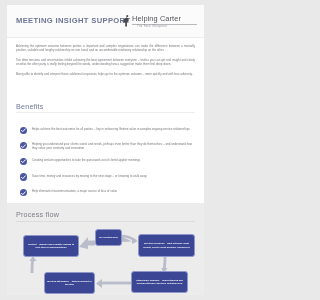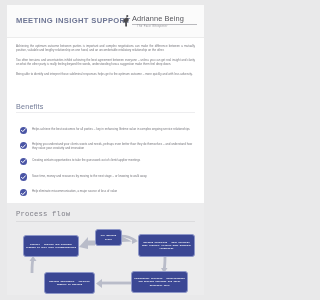--- a/index.html
+++ b/index.html
@@ -76,21 +76,20 @@
   .tick svg { position:absolute; left:1.3px; top:1.6px; }
   .bullet-text {
     font-size:2.95px; line-height:4.3px; color:#76767c;
     padding-top:0.6px;
   }
 
   
   .flow-band {
     position:absolute; left:0; right:0; bottom:0; height:92px;
     background:#ececed;
-    font-family:Liberation Mono, monospace;
   }
   #flow-head {
     position:absolute; left:9px; top:7px;
     font-size:7.2px; color:#7d7d86; font-weight:normal; letter-spacing:0.2px;
   }
   .flow-rule {
     position:absolute; left:9px; right:9px; top:18px;
     height:1px; background:#dcdcde;
   }
 
@@ -127,21 +126,21 @@
       <div class="doc-title">MEETING INSIGHT SUPPORT</div>
 
       <div class="logo">
         <span class="logo-mark">
           <svg width="10" height="14" viewBox="0 0 10 14">
             <path d="M5.6 1.2c.5-.4 1.3-.3 1.6.3.3.6 0 1.3-.6 1.5-.5.2-1.1 0-1.3-.5-.2-.5 0-1 .3-1.3z" fill="#4a4a4e"></path>
             <path d="M4.9 3.6c1.1-.2 2.2.4 2.6 1.4.4 1-.1 2.2-1 2.7-.4.2-.6.5-.6.9l.1 3.2c0 .5-.4.9-.9.9s-.9-.4-.9-.9V9.3c0-.4-.2-.6-.5-.8-1-.5-1.5-1.7-1.1-2.7.3-1 1.2-1.7 2.3-1.8z" fill="#4a4a4e"></path>
             <path d="M2.2 6.4c-.5.9-.3 2 .5 2.7" stroke="#4a4a4e" stroke-width=".5" fill="none"></path>
           </svg>
         </span>
-        <div class="logo-name">Adrianne Being</div>
+        <div class="logo-name">Helping Carter</div>
         <div class="logo-rule"></div>
         <div class="logo-tag">The Face Whisperer</div>
       </div>
     </div>
 
     <div class="body-copy">
       <p class="para">Achieving the optimum outcome between parties is important and complex negotiations can make the difference between a mutually positive, valuable and lengthy relationship on one hand, and an uncomfortable retaliatory relationship on the other.</p>
       <p class="para">Too often tensions and uncertainties inhibit achieving the best agreement between everyone – unless you can get real insight and clarity on what the other party is really feeling beyond the words, understanding how a suggestion make them feel deep down.</p>
       <p class="para">Being able to identify and interpret those subliminal responses helps get to the optimum outcome – more quickly and with less adversity.</p>
     </div>

